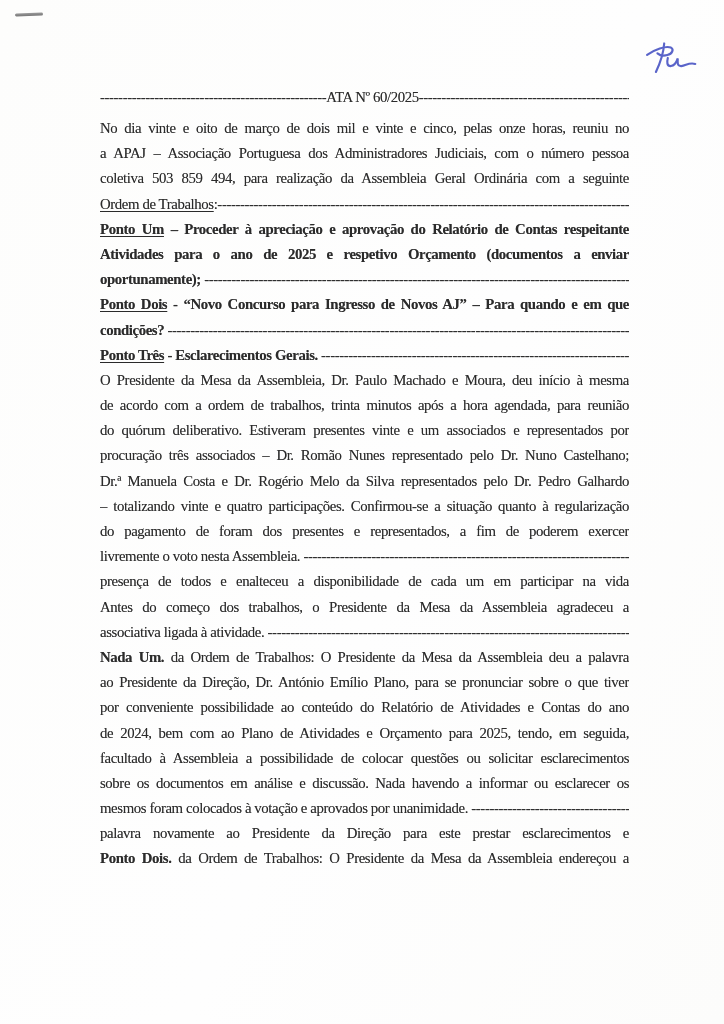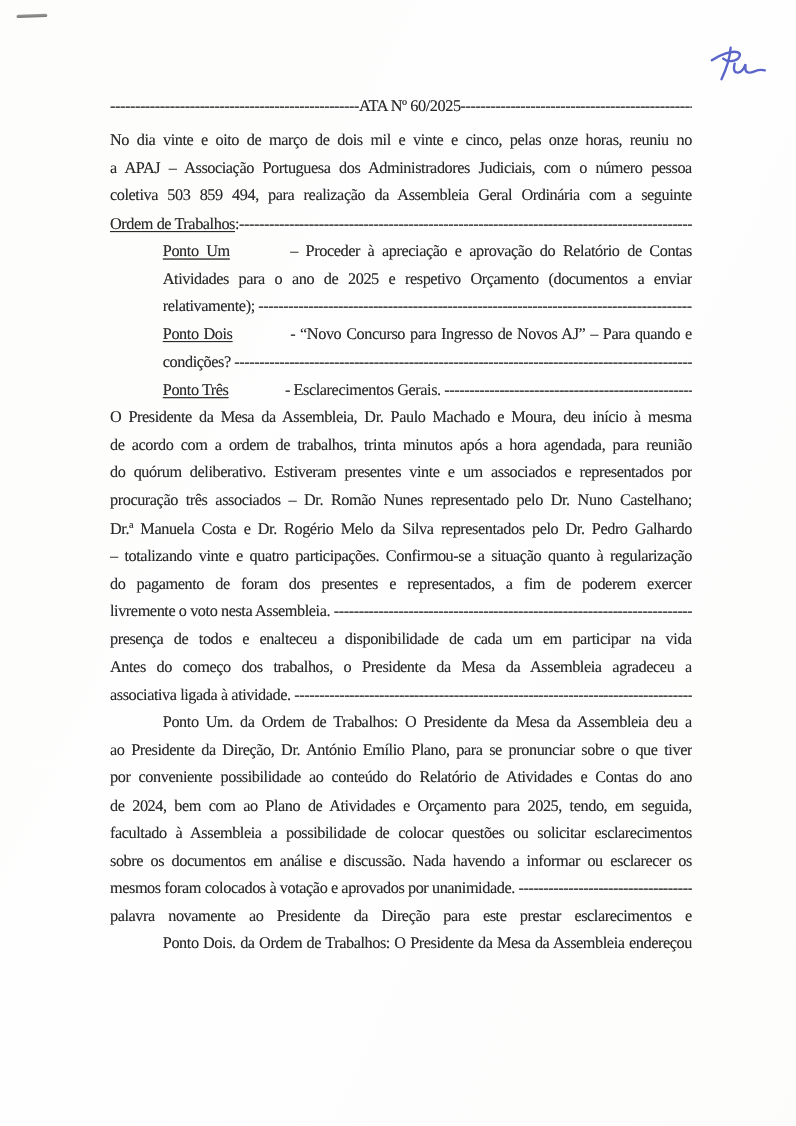--- a/index.html
+++ b/index.html
@@ -42,21 +42,21 @@
     height: 25.2px; line-height: 25.2px;
     overflow: hidden;
   }
   .line.j {
     text-align: justify;
     text-align-last: justify;
   }
   .line.d {
     white-space: nowrap;
   }
-  .b { font-weight: 400; margin-left: 48px; }
+  .b { font-weight: 700; }
   .u { text-decoration: underline; text-decoration-thickness: 1px; text-underline-offset: 2px; }
 </style>
 </head>
 <body>
 
 <div class="page">
 
   <div class="corner-mark"></div>
 
   <svg class="initials-svg" viewBox="0 0 56 36" fill="none" stroke="#4d58c5" stroke-width="2.1" stroke-linecap="round" opacity="0.92">
@@ -67,36 +67,36 @@
 
   <div class="content">
     <div class="title-line">--------------------------------------------------ATA Nº 60/2025----------------------------------------------------------------</div>
     <div>
         <div class="line j"><span>No dia vinte e oito de março de dois mil e vinte e cinco, pelas onze horas, reuniu no</span></div>
         <div class="line j"><span>a APAJ – Associação Portuguesa dos Administradores Judiciais, com o número pessoa</span></div>
         <div class="line j"><span>coletiva 503 859 494, para realização da Assembleia Geral Ordinária com a seguinte</span></div>
         <div class="line d"><span class="u">Ordem de Trabalhos</span><span>:</span><span>--------------------------------------------------------------------------------------------------------------</span></div>
         <div class="line j"><span class="b u">Ponto Um</span><span class="b"> – Proceder à apreciação e aprovação do Relatório de Contas respeitante</span></div>
         <div class="line j"><span class="b">Atividades para o ano de 2025 e respetivo Orçamento (documentos a enviar</span></div>
-        <div class="line d"><span class="b">relativamente); </span><span>--------------------------------------------------------------------------------------------------------------</span></div>
+        <div class="line d"><span class="b">oportunamente); </span><span>--------------------------------------------------------------------------------------------------------------</span></div>
         <div class="line j"><span class="b u">Ponto Dois</span><span class="b"> - “Novo Concurso para Ingresso de Novos AJ” – Para quando e em que</span></div>
         <div class="line d"><span class="b">condições? </span><span>--------------------------------------------------------------------------------------------------------------</span></div>
         <div class="line d"><span class="b u">Ponto Três</span><span class="b"> - Esclarecimentos Gerais. </span><span>--------------------------------------------------------------------------------------------------------------</span></div>
         <div class="line j"><span>O Presidente da Mesa da Assembleia, Dr. Paulo Machado e Moura, deu início à mesma</span></div>
         <div class="line j"><span>de acordo com a ordem de trabalhos, trinta minutos após a hora agendada, para reunião</span></div>
         <div class="line j"><span>do quórum deliberativo. Estiveram presentes vinte e um associados e representados por</span></div>
         <div class="line j"><span>procuração três associados – Dr. Romão Nunes representado pelo Dr. Nuno Castelhano;</span></div>
         <div class="line j"><span>Dr.ª Manuela Costa e Dr. Rogério Melo da Silva representados pelo Dr. Pedro Galhardo</span></div>
         <div class="line j"><span>– totalizando vinte e quatro participações. Confirmou-se a situação quanto à regularização</span></div>
         <div class="line j"><span>do pagamento de foram dos presentes e representados, a fim de poderem exercer</span></div>
         <div class="line d"><span>livremente o voto nesta Assembleia. </span><span>--------------------------------------------------------------------------------------------------------------</span></div>
         <div class="line j"><span>presença de todos e enalteceu a disponibilidade de cada um em participar na vida</span></div>
         <div class="line j"><span>Antes do começo dos trabalhos, o Presidente da Mesa da Assembleia agradeceu a</span></div>
         <div class="line d"><span>associativa ligada à atividade. </span><span>--------------------------------------------------------------------------------------------------------------</span></div>
-        <div class="line j"><span class="b">Ponto Um.</span><span> da Ordem de Trabalhos: O Presidente da Mesa da Assembleia deu a palavra</span></div>
+        <div class="line j"><span class="b">Nada Um.</span><span> da Ordem de Trabalhos: O Presidente da Mesa da Assembleia deu a palavra</span></div>
         <div class="line j"><span>ao Presidente da Direção, Dr. António Emílio Plano, para se pronunciar sobre o que tiver</span></div>
         <div class="line j"><span>por conveniente possibilidade ao conteúdo do Relatório de Atividades e Contas do ano</span></div>
         <div class="line j"><span>de 2024, bem com ao Plano de Atividades e Orçamento para 2025, tendo, em seguida,</span></div>
         <div class="line j"><span>facultado à Assembleia a possibilidade de colocar questões ou solicitar esclarecimentos</span></div>
         <div class="line j"><span>sobre os documentos em análise e discussão. Nada havendo a informar ou esclarecer os</span></div>
         <div class="line d"><span>mesmos foram colocados à votação e aprovados por unanimidade. </span><span>--------------------------------------------------------------------------------------------------------------</span></div>
         <div class="line j"><span>palavra novamente ao Presidente da Direção para este prestar esclarecimentos e</span></div>
         <div class="line j"><span class="b">Ponto Dois.</span><span> da Ordem de Trabalhos: O Presidente da Mesa da Assembleia endereçou a</span></div>
       </div>
   </div>

